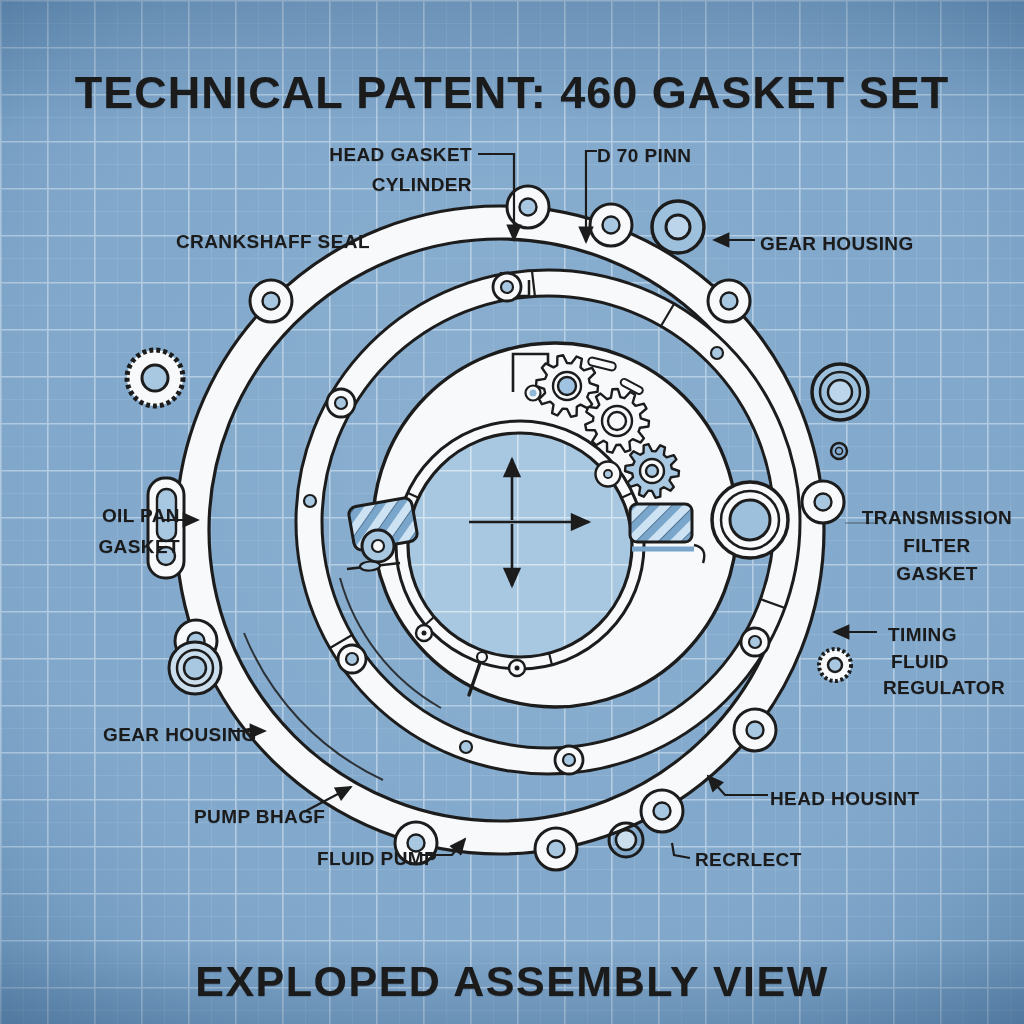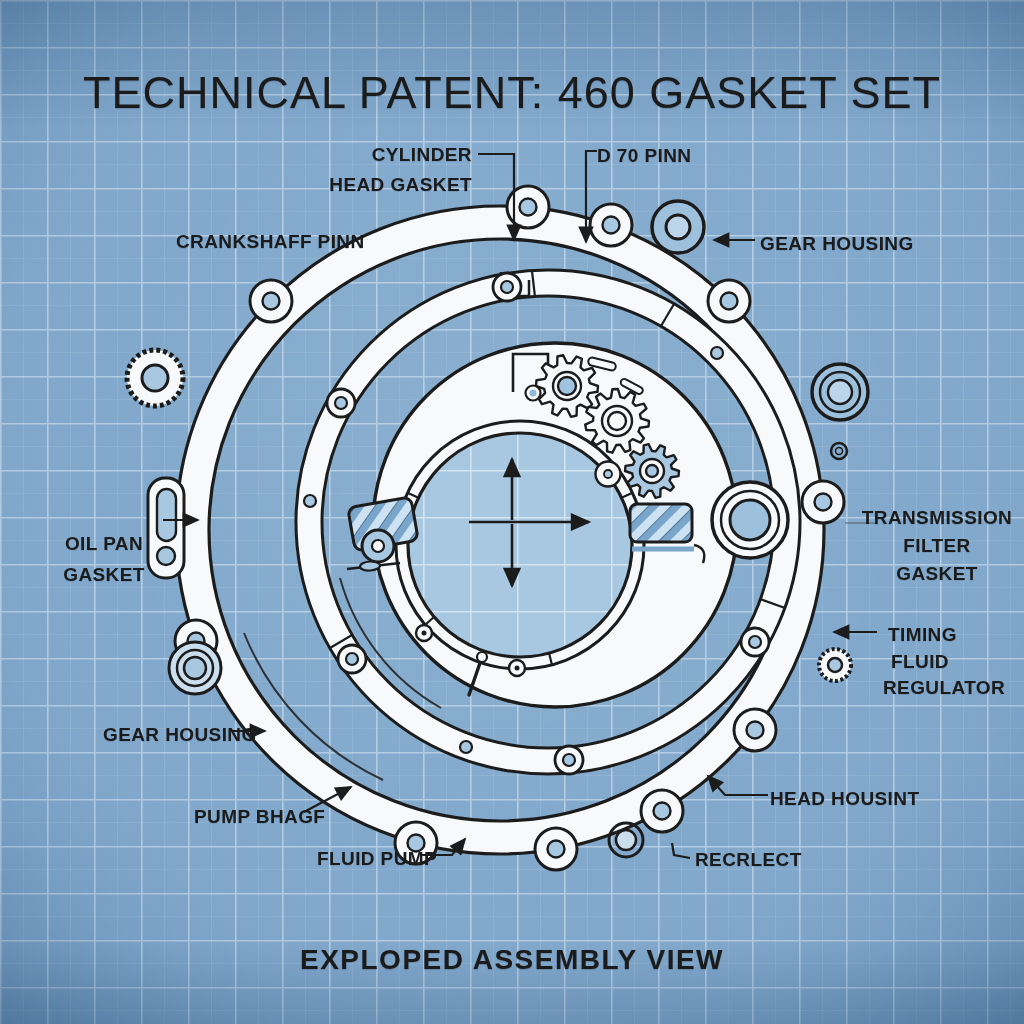--- a/index.html
+++ b/index.html
@@ -5,41 +5,41 @@
   html,body{margin:0;padding:0;}
   body{
     width:1024px;height:1024px;overflow:hidden;position:relative;
     font-family:"Liberation Sans",sans-serif;
     background:#7fa7cb;
   }
   .stage{position:absolute;inset:0;}
   svg{position:absolute;inset:0;}
   .title{
     position:absolute;left:0;right:0;top:38px;text-align:center;
-    font-weight:400;font-size:45px;line-height:1.1;color:var(--ink,#181818);
+    font-weight:700;font-size:45px;line-height:1.1;color:var(--ink,#181818);
     letter-spacing:1px;white-space:nowrap;
     text-shadow:0 1px 1px rgba(30,55,85,.25);
   }
   .footer{
     position:absolute;left:0;right:0;top:922px;text-align:center;
-    font-weight:700;font-size:28px;line-height:1.1;color:var(--ink,#181818);
+    font-weight:700;font-size:43px;line-height:1.1;color:var(--ink,#181818);
     letter-spacing:1.5px;white-space:nowrap;
     text-shadow:0 1px 1px rgba(30,55,85,.25);
   }
   .lbl{
     position:absolute;font-weight:700;font-size:19px;line-height:30px;
     color:var(--ink,#1b1b1b);letter-spacing:.4px;white-space:nowrap;
     text-shadow:0 1px 0 rgba(40,70,100,.15);
   }
   .ln{display:block;}
   .lbl-chg{left:272px;top:140px;width:200px;text-align:right;}
   .lbl-d60{left:597px;top:141px;}
   .lbl-crank{left:176px;top:227px;}
   .lbl-ght{left:760px;top:229px;}
-  .lbl-oil{left:28px;top:528px;width:152px;text-align:center;line-height:31px;}
+  .lbl-oil{left:28px;top:500px;width:152px;text-align:right;line-height:31px;}
   .lbl-trans{left:851px;top:504px;width:172px;text-align:center;line-height:28px;}
   .lbl-timing{left:888px;top:620px;}
   .lbl-covere{left:891px;top:647px;}
   .lbl-regulator{left:883px;top:673px;}
   .lbl-ghb{left:103px;top:720px;}
   .lbl-bhagf{left:194px;top:802px;}
   .lbl-fluid{left:317px;top:844px;}
   .lbl-fler{left:770px;top:784px;}
   .lbl-recr{left:695px;top:845px;}
 </style>
@@ -295,28 +295,28 @@
     <path d="M304,812 L351,787" marker-end="url(#arr)"></path>
     <path d="M421,855 H452 L465,839" marker-end="url(#arr)"></path>
     <path d="M768,795 H725 L708,776" marker-end="url(#arr)"></path>
     <path d="M672,843 L674,855 L690,858"></path>
   </g>
 </svg>
 
 <h1 class="title">TECHNICAL PATENT: 460 GASKET SET</h1>
 
 <div class="lbl lbl-chg">
+  <span class="ln">HEAD GASKET</span>
   <span class="ln">CYLINDER</span>
-  <span class="ln">HEAD GASKET</span>
 </div>
 <div class="lbl lbl-d60">
   <span class="ln">D 70 PINN</span>
 </div>
 <div class="lbl lbl-crank">
-  <span class="ln">CRANKSHAFF PINN</span>
+  <span class="ln">CRANKSHAFF SEAL</span>
 </div>
 <div class="lbl lbl-ght">
   <span class="ln">GEAR HOUSING</span>
 </div>
 <div class="lbl lbl-oil">
   <span class="ln">OIL PAN</span>
   <span class="ln">GASKET</span>
 </div>
 <div class="lbl lbl-trans">
   <span class="ln">TRANSMISSION</span>

